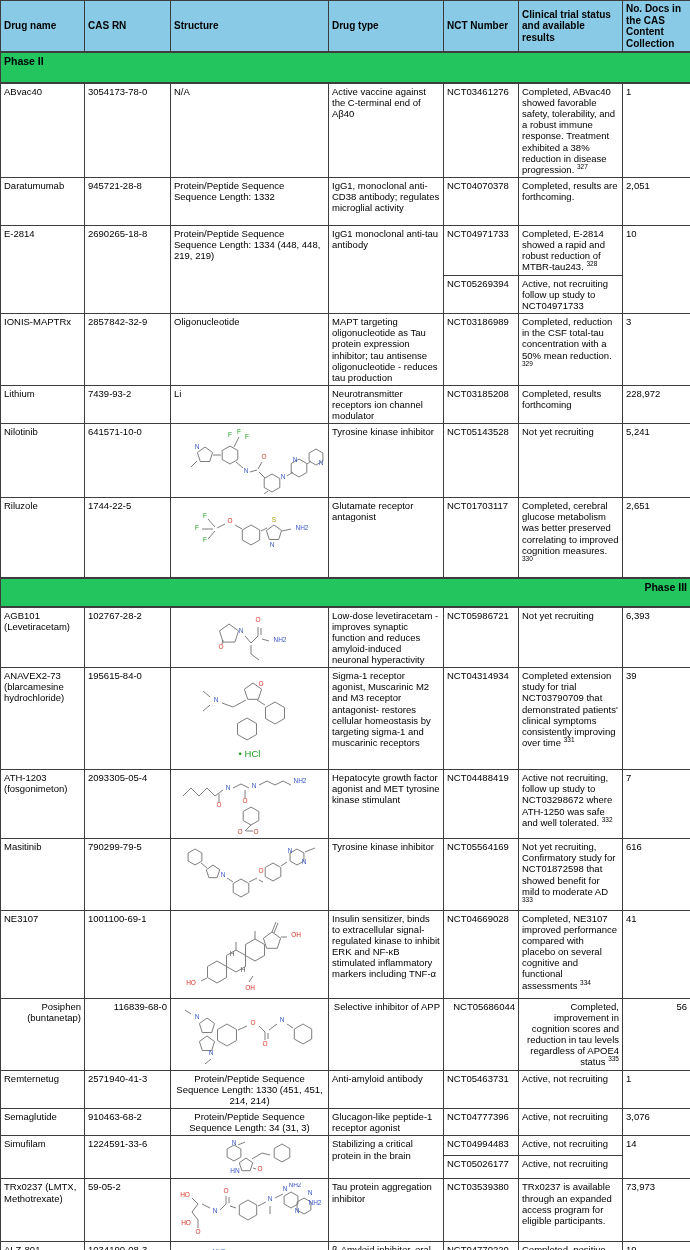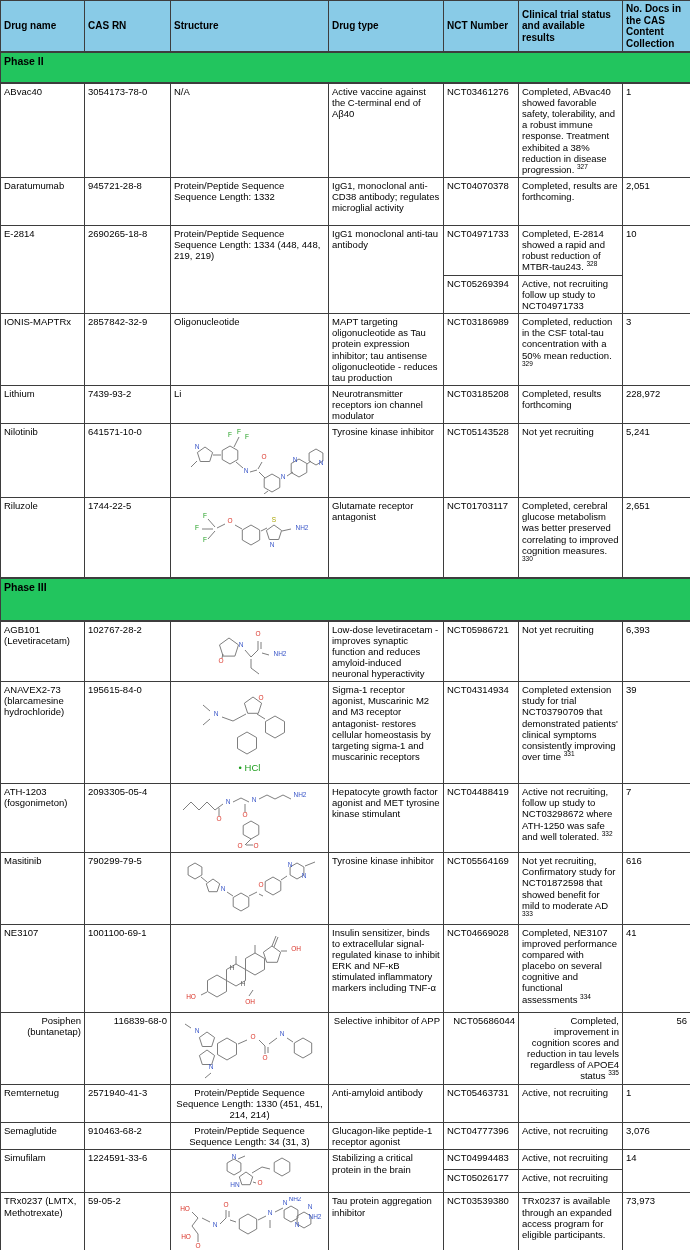--- a/index.html
+++ b/index.html
@@ -163,21 +163,21 @@
             <text x="97" y="45" text-anchor="middle" fill="#3a56c8">N</text>
             <line x1="107" y1="29" x2="116" y2="27"></line>
             <text x="127" y="28" text-anchor="middle" fill="#3a56c8">NH2</text>
           </svg>
         </td>
         <td class="c-type">Glutamate receptor antagonist</td>
         <td class="c-nct">NCT01703117</td>
         <td class="c-status"><span>Completed, cerebral glucose metabolism was better preserved correlating to improved cognition measures.</span> <sup>330</sup></td>
         <td class="c-docs">2,651</td>
       </tr>
-      <tr class="phase" style="height: 43px;">
+      <tr class="phase" style="height: 29px; text-align: right;">
         <td colspan="7">Phase III</td>
       </tr>
       <tr style="height: 57px;">
         <td class="c-name">AGB101 (Levetiracetam)</td>
         <td class="c-cas">102767-28-2</td>
         <td class="c-struct">
           <svg width="110" height="52" viewBox="0 0 110 52" class="mol">
             <polygon points="34.0,12.0 43.5,18.9 39.9,30.1 28.1,30.1 24.5,18.9"></polygon>
             <text x="26" y="37" text-anchor="middle" fill="#d93025">O</text>
             <line x1="28" y1="28" x2="27" y2="32"></line>

